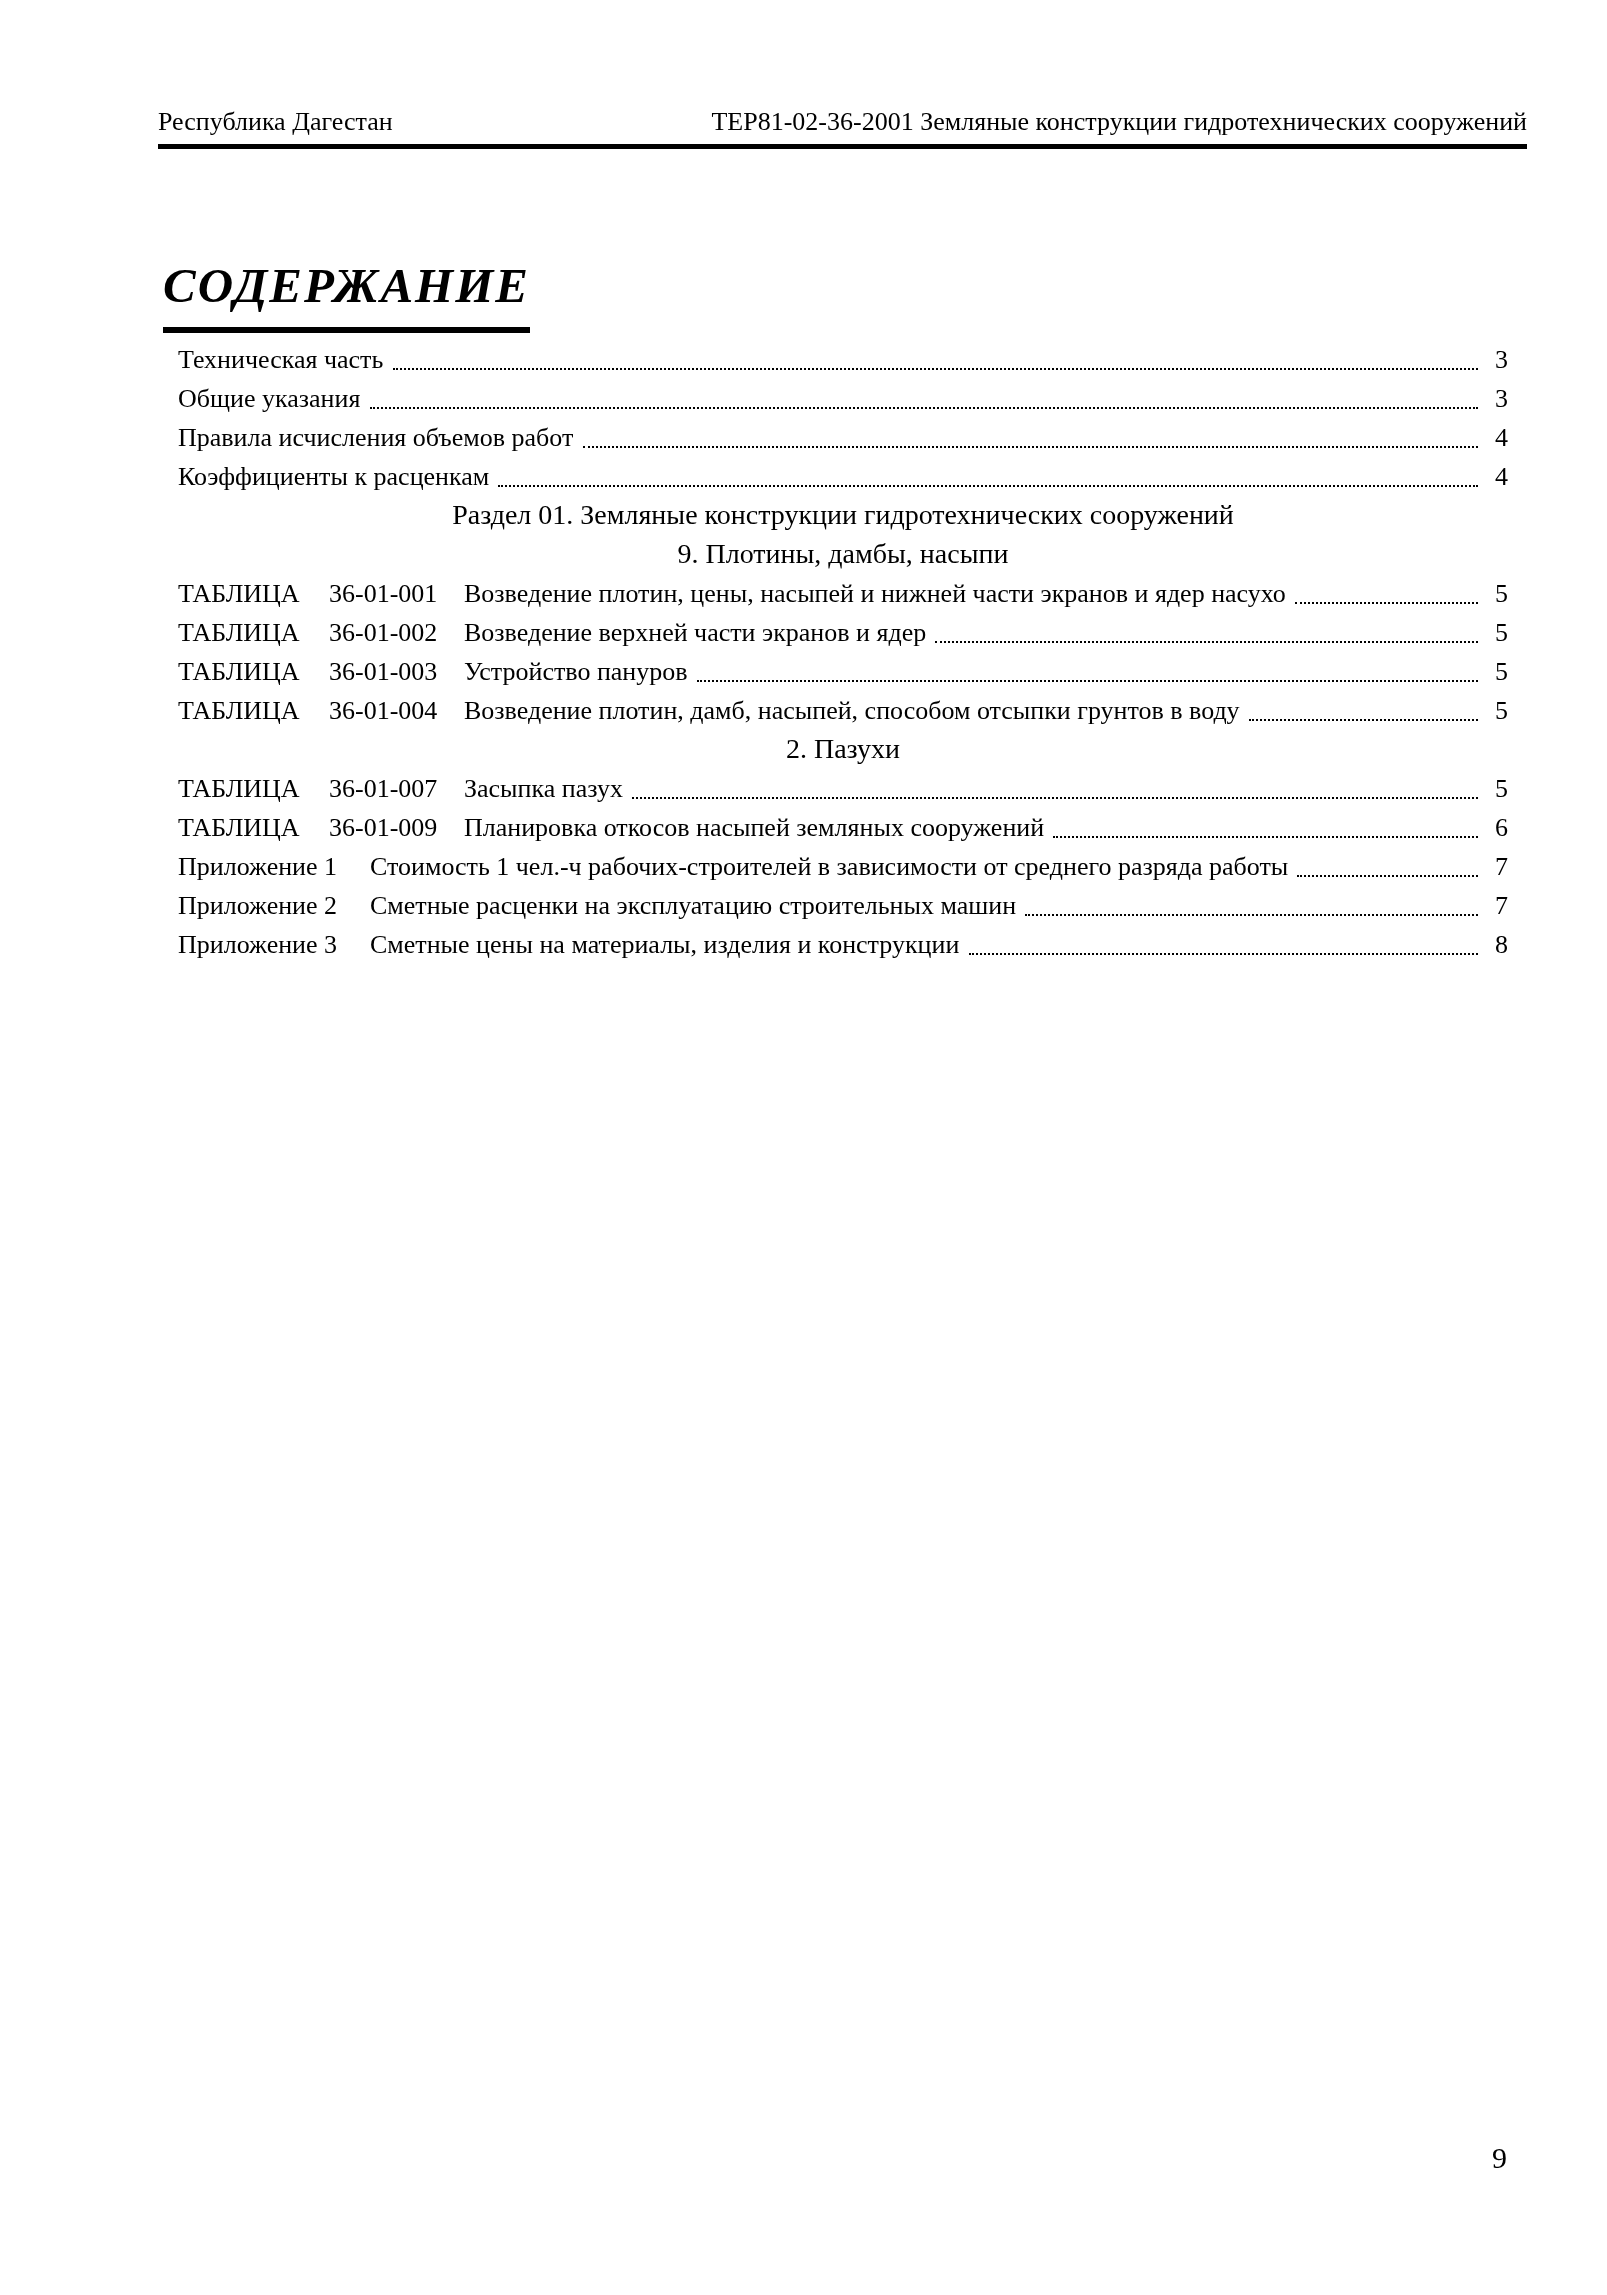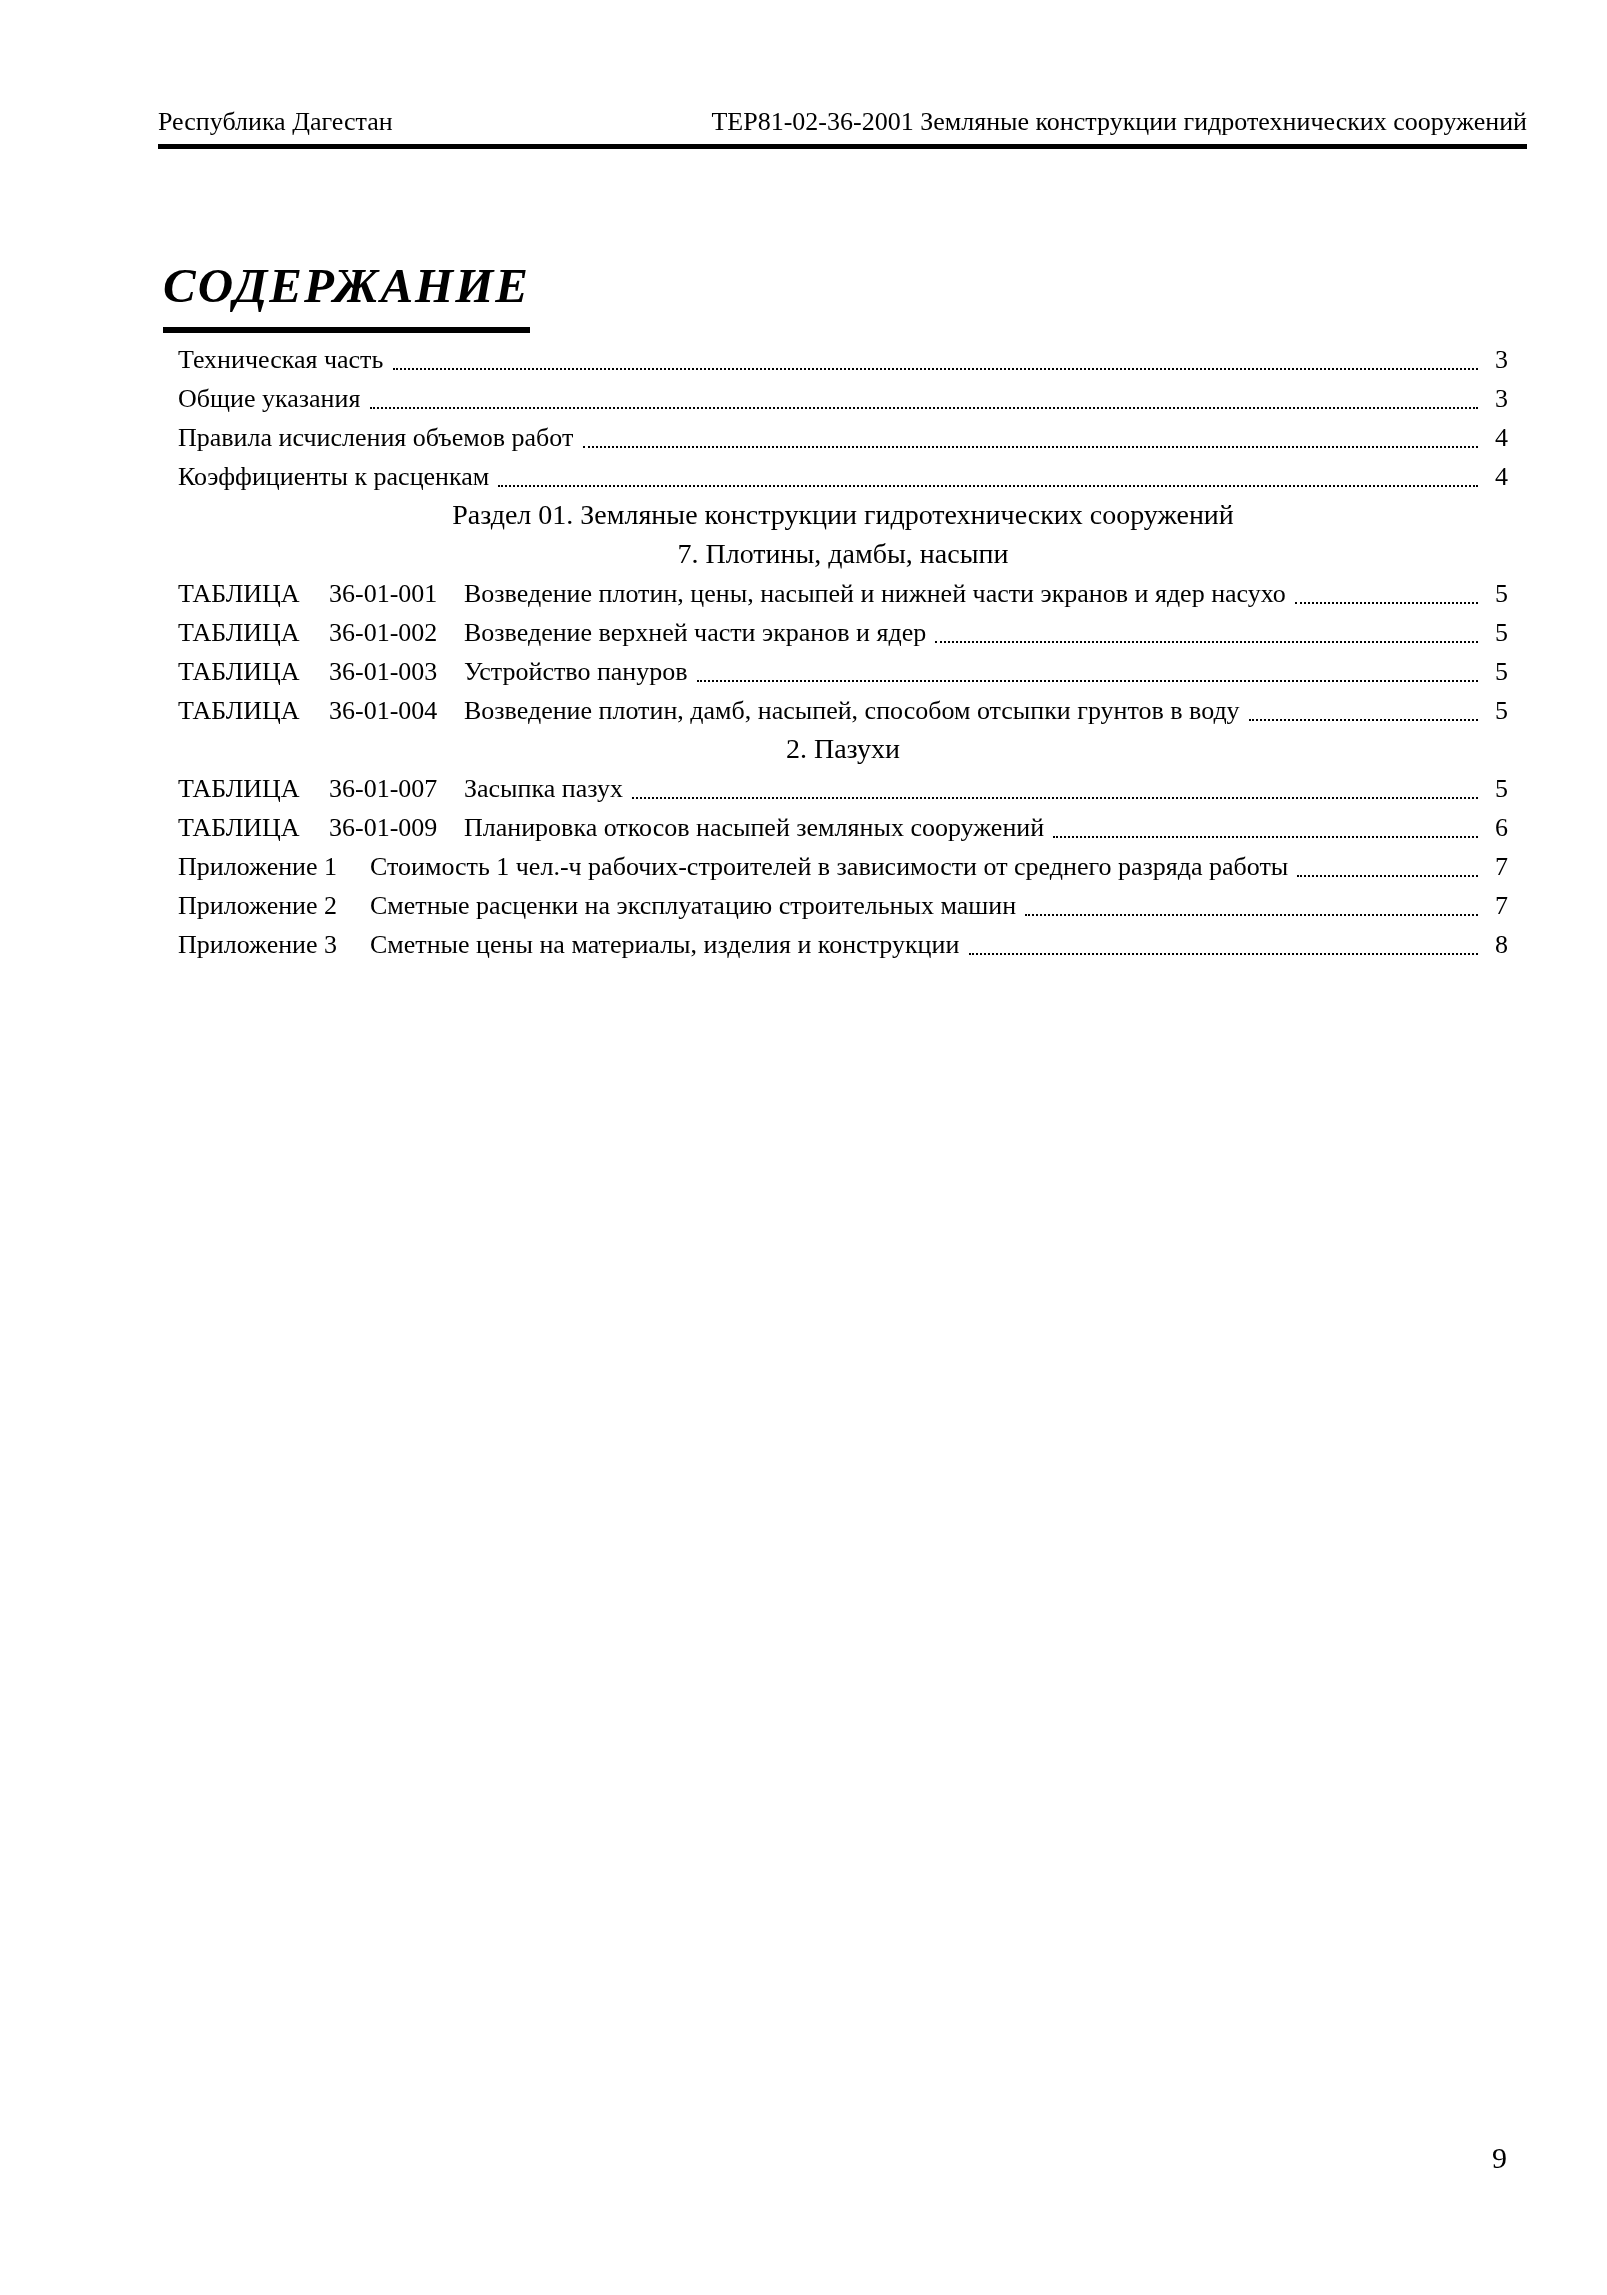--- a/index.html
+++ b/index.html
@@ -107,21 +107,21 @@
         <span class="desc">Правила исчисления объемов работ</span>
         <span class="leader"></span>
         <span class="pg">4</span>
       </div>
       <div class="row item">
         <span class="desc">Коэффициенты к расценкам</span>
         <span class="leader"></span>
         <span class="pg">4</span>
       </div>
       <div class="row section"><span>Раздел 01. Земляные конструкции гидротехнических сооружений</span></div>
-      <div class="row subsection"><span>7. Плотины, дамбы, насыпи</span></div>
+      <div class="row subsection"><span>9. Плотины, дамбы, насыпи</span></div>
       <div class="row table">
         <span class="col kind">ТАБЛИЦА</span>
         <span class="col code">36-01-001</span>
         <span class="desc">Возведение плотин, цены, насыпей и нижней части экранов и ядер насухо</span>
         <span class="leader"></span>
         <span class="pg">5</span>
       </div>
       <div class="row table">
         <span class="col kind">ТАБЛИЦА</span>
         <span class="col code">36-01-002</span>

